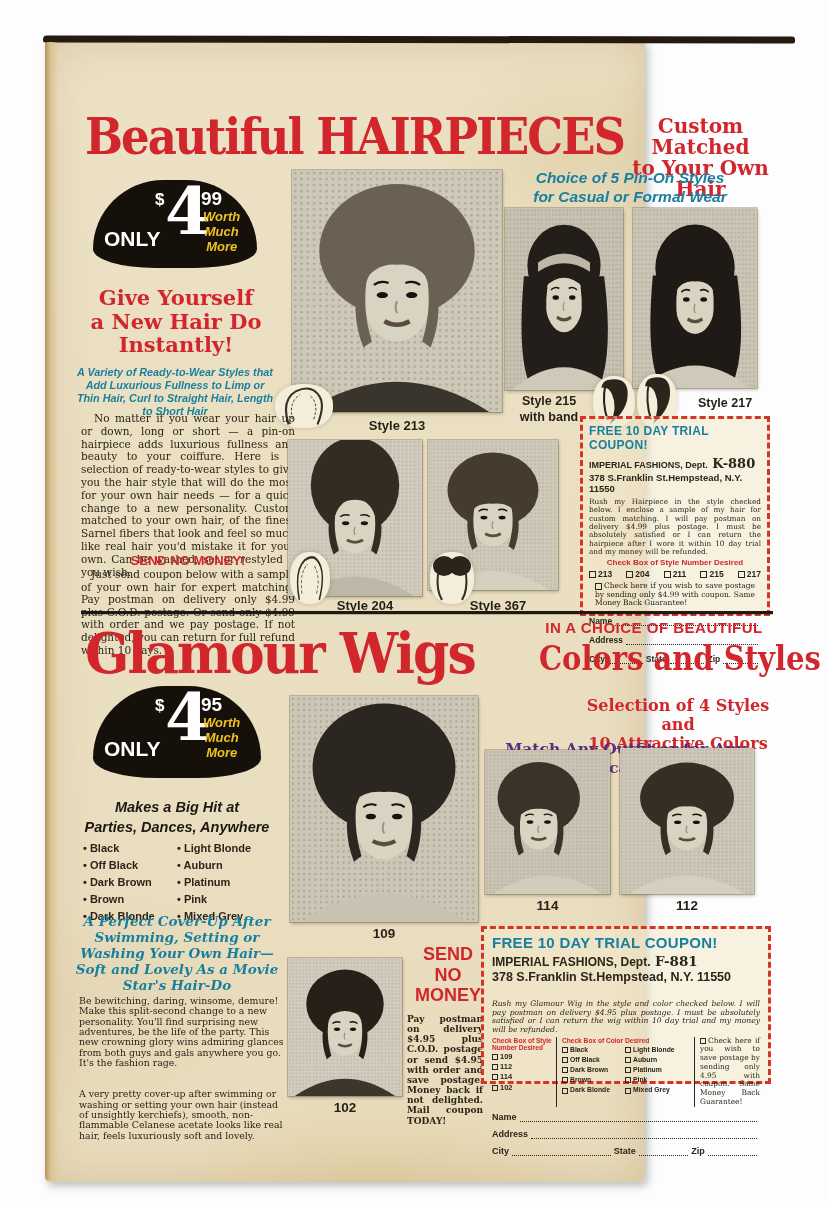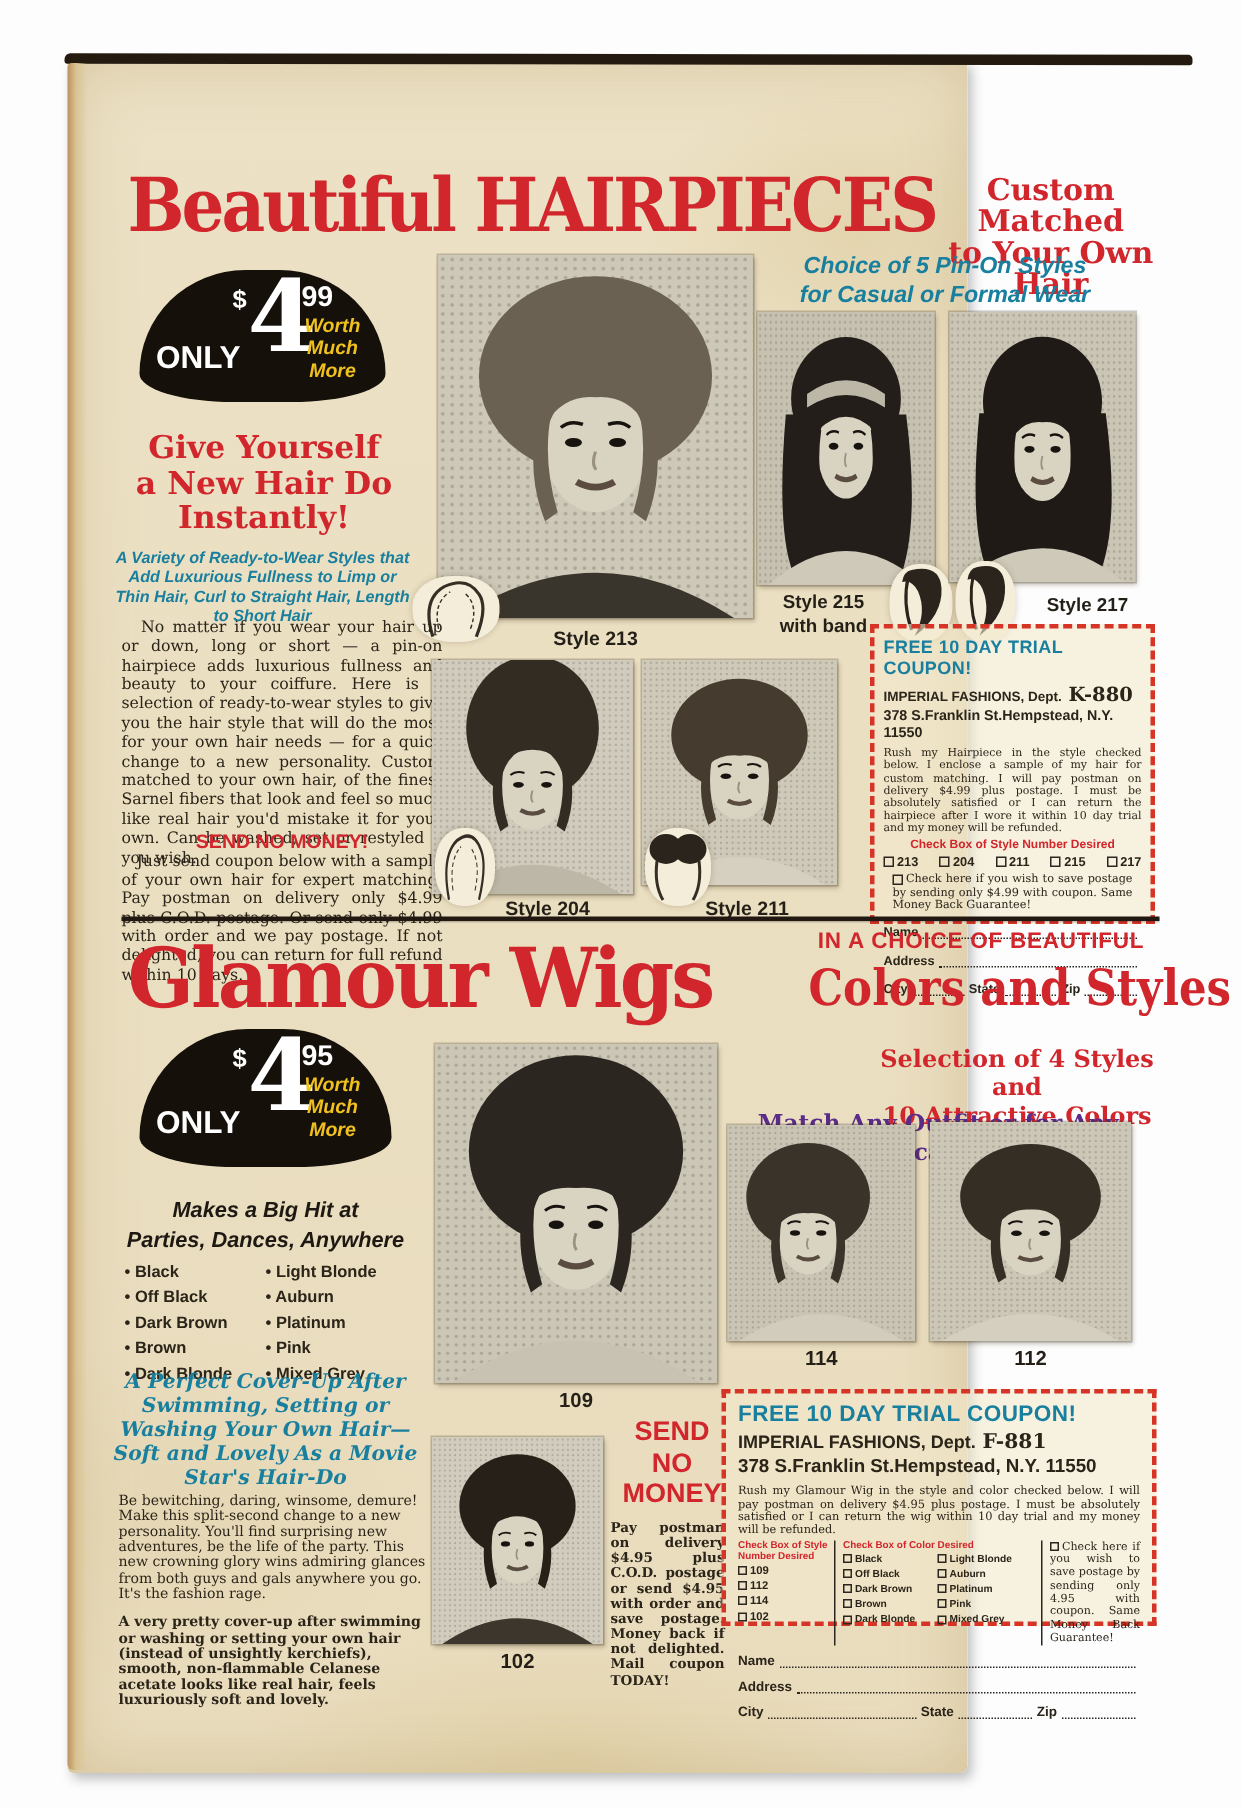--- a/index.html
+++ b/index.html
@@ -242,21 +242,21 @@
         <ellipse cx="57" cy="62" rx="2.7" ry="1.5" fill="#17130f"></ellipse>
         <path d="M50,65 q-1.4,4 .2,6" stroke="#9a9182" stroke-width="1" fill="none"></path>
         <path d="M44,75 q6,3.5 12,0" stroke="#5a4c40" stroke-width="2.2" fill="none"></path>
       </svg>
     </div>
   <div class="abs sketch" style="left:385px;top:512px;width:44px;height:52px;"><svg viewBox="0 0 44 52" width="100%" height="100%" preserveAspectRatio="none">
     <ellipse cx="14" cy="14" rx="11" ry="10" fill="#2a241d"></ellipse>
     <ellipse cx="30" cy="14" rx="11" ry="10" fill="#2a241d"></ellipse>
     <path d="M8,22 Q6,38 12,48 M36,22 Q38,38 32,48" fill="none" stroke="#352e24" stroke-width="2"></path>
       </svg></div>
-  <div class="abs plabel center" style="left:393px;top:558px;width:120px;font-size:13px;">Style 211</div>
+  <div class="abs plabel center" style="left:393px;top:558px;width:120px;font-size:13px;">Style 367</div>
 
   <div class="abs coupon" style="left:535px;top:376px;width:190px;height:200px;">
     <div class="c-title" style="font-size:12px;">FREE 10 DAY TRIAL COUPON!</div>
     <div style="margin-top:2px;">
       <span class="c-company" style="font-size:9px;">IMPERIAL FASHIONS, Dept.</span>
       <span class="c-dept" style="font-size:13px;">K-880</span>
     </div>
     <div class="c-addr" style="font-size:9.5px;">378 S.Franklin St.Hempstead, N.Y. 11550</div>
     <div class="c-body" style="font-size:7.3px;line-height:1.14;margin-top:4px;">Rush my Hairpiece in the style checked below. I enclose a sample of my hair for custom matching. I will pay postman on delivery $4.99 plus postage. I must be absolutely satisfied or I can return the hairpiece after I wore it within 10 day trial and my money will be refunded.</div>
     <div class="c-hdr center" style="font-size:8px;margin-top:2px;">Check Box of Style Number Desired</div>
@@ -394,21 +394,21 @@
       <li>Platinum</li>
       <li>Pink</li>
       <li>Mixed Grey</li>
     </ul>
   </div>
 
   <div class="abs serif b i teal center" style="left:24px;top:874px;width:216px;font-size:13.5px;line-height:1.18;">A Perfect Cover-Up After Swimming, Setting or Washing Your Own Hair— Soft and Lovely As a Movie Star's Hair-Do</div>
 
   <div class="abs serif" style="left:34px;top:956px;width:206px;font-size:9.4px;line-height:1.1;">
     <p>Be bewitching, daring, winsome, demure! Make this split-second change to a new personality. You'll find surprising new adventures, be the life of the party. This new crowning glory wins admiring glances from both guys and gals anywhere you go. It's the fashion rage.</p>
-    <p style="margin-top:9px;font-weight:bold;">A very pretty cover-up after swimming or washing or setting your own hair (instead of unsightly kerchiefs), smooth, non-flammable Celanese acetate looks like real hair, feels luxuriously soft and lovely.</p>
+    <p style="margin-top:21px;">A very pretty cover-up after swimming or washing or setting your own hair (instead of unsightly kerchiefs), smooth, non-flammable Celanese acetate looks like real hair, feels luxuriously soft and lovely.</p>
   </div>
 
   <div class="abs photo" style="left:243px;top:918px;width:114px;height:138px;">
       <svg viewBox="0 0 100 120" width="100%" height="100%" preserveAspectRatio="none">
         <rect width="100" height="120" fill="#d1ccbd"></rect>
         <rect width="100" height="120" fill="url(#ht)"></rect>
         <path d="M6,120 Q50,90 94,120 Z" fill="#3c362c"></path>
         <ellipse cx="50" cy="40" rx="34" ry="30" fill="#262019"></ellipse>
         <ellipse cx="50" cy="64" rx="16" ry="21" fill="#d9d3c2"></ellipse>
         <path d="M34,52 Q50,40 66,52 L66,44 Q50,30 34,44 Z" fill="#262019"></path>
@@ -431,21 +431,21 @@
   </div>
   <div class="abs serif just" style="left:362px;top:974px;width:76px;font-size:9px;line-height:1.13;font-weight:bold;">Pay postman on delivery $4.95 plus C.O.D. postage or send $4.95 with order and save postage. Money back if not delighted. Mail coupon TODAY!</div>
 
   <div class="abs coupon" style="left:436px;top:886px;width:290px;height:158px;padding:5px 8px;">
     <div class="c-title" style="font-size:15px;">FREE 10 DAY TRIAL COUPON!</div>
     <div style="margin-top:1px;">
       <span class="c-company" style="font-size:12px;">IMPERIAL FASHIONS, Dept.</span>
       <span class="c-dept" style="font-size:13.5px;">F-881</span>
     </div>
     <div class="c-addr" style="font-size:12.5px;">378 S.Franklin St.Hempstead, N.Y. 11550</div>
-    <div class="c-body" style="font-size:7.6px;line-height:1.14;margin-top:6px;">Rush my Glamour Wig in the style and color checked below. I will pay postman on delivery $4.95 plus postage. I must be absolutely satisfied or I can return the wig within 10 day trial and my money will be refunded.</div>
+    <div class="c-body" style="font-size:7.6px;line-height:1.14;margin-top:16px;font-style:italic;">Rush my Glamour Wig in the style and color checked below. I will pay postman on delivery $4.95 plus postage. I must be absolutely satisfied or I can return the wig within 10 day trial and my money will be refunded.</div>
     <div style="display:flex;margin-top:2px;">
       <div style="width:64px;">
         <div class="c-hdr" style="font-size:6.6px;line-height:1.1;">Check Box of Style Number Desired</div>
         <div style="font-size:7.5px;font-weight:bold;line-height:1.35;margin-top:1px;">
           <div><span class="cb" style="width:6px;height:6px;"></span><span>109</span></div>
           <div><span class="cb" style="width:6px;height:6px;"></span><span>112</span></div>
           <div><span class="cb" style="width:6px;height:6px;"></span><span>114</span></div>
           <div><span class="cb" style="width:6px;height:6px;"></span><span>102</span></div>
         </div>
       </div>

